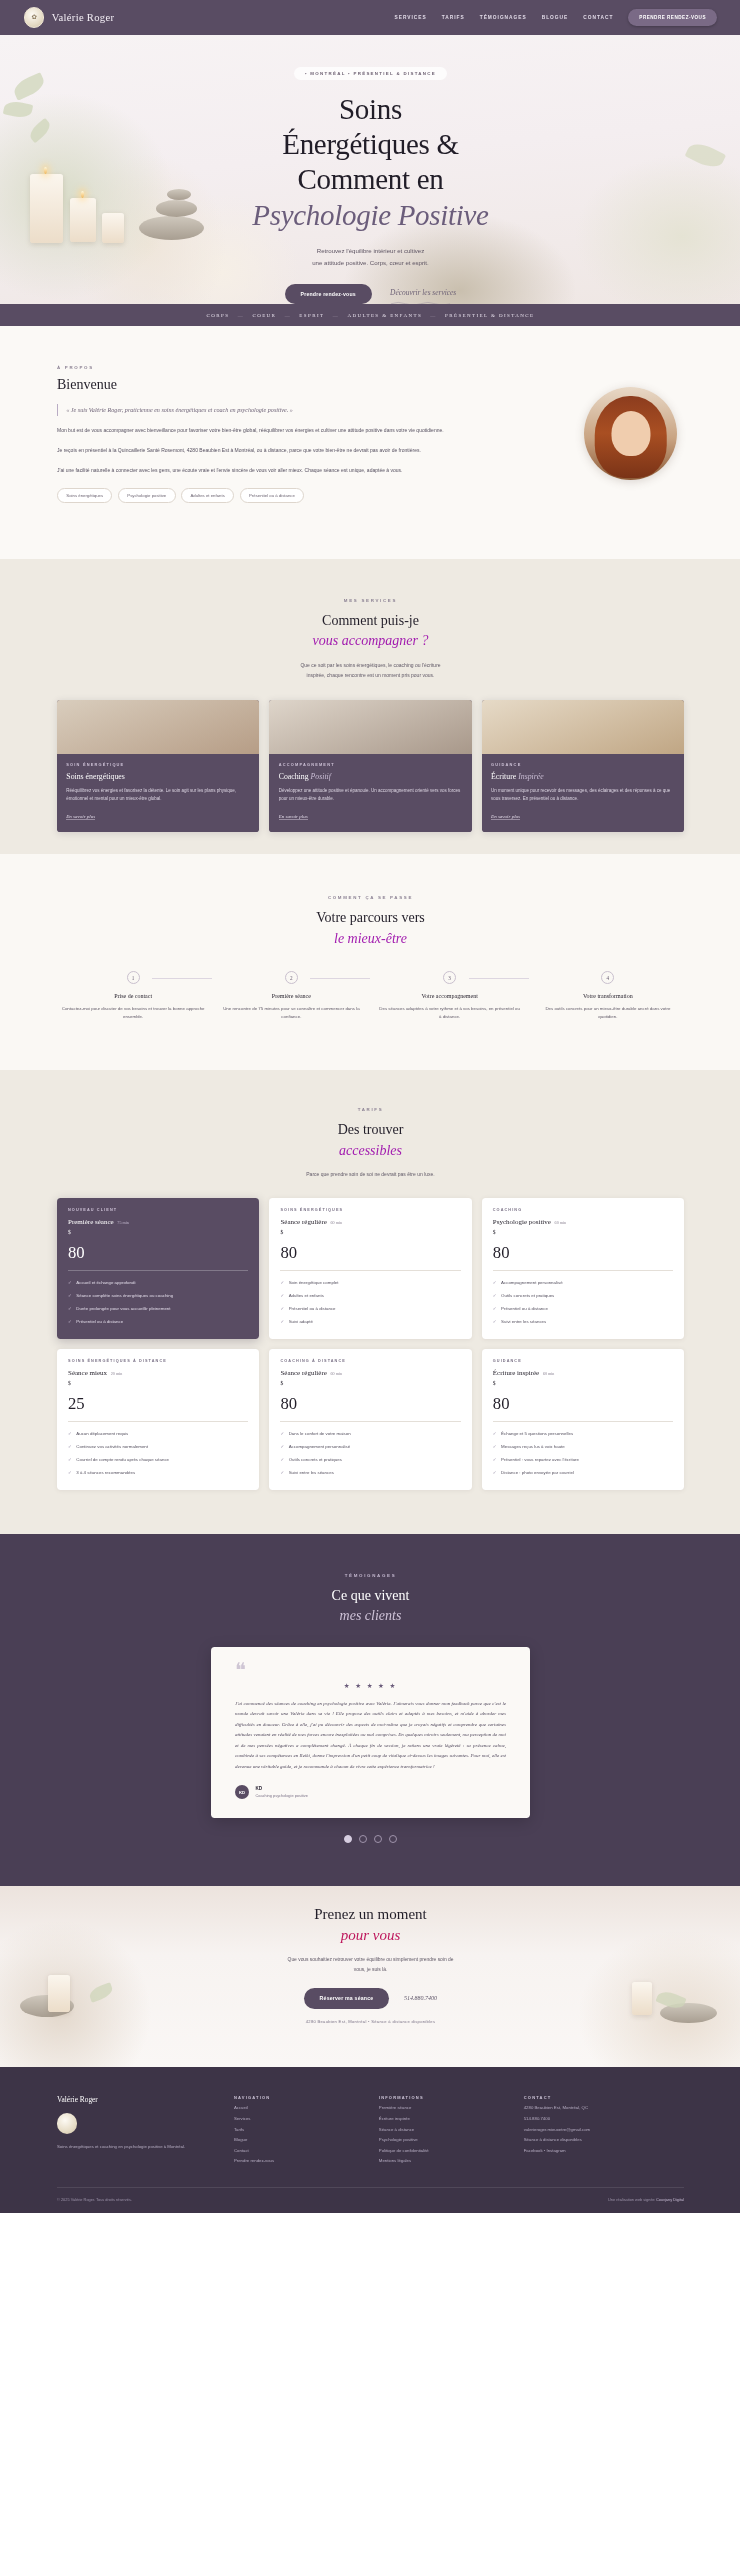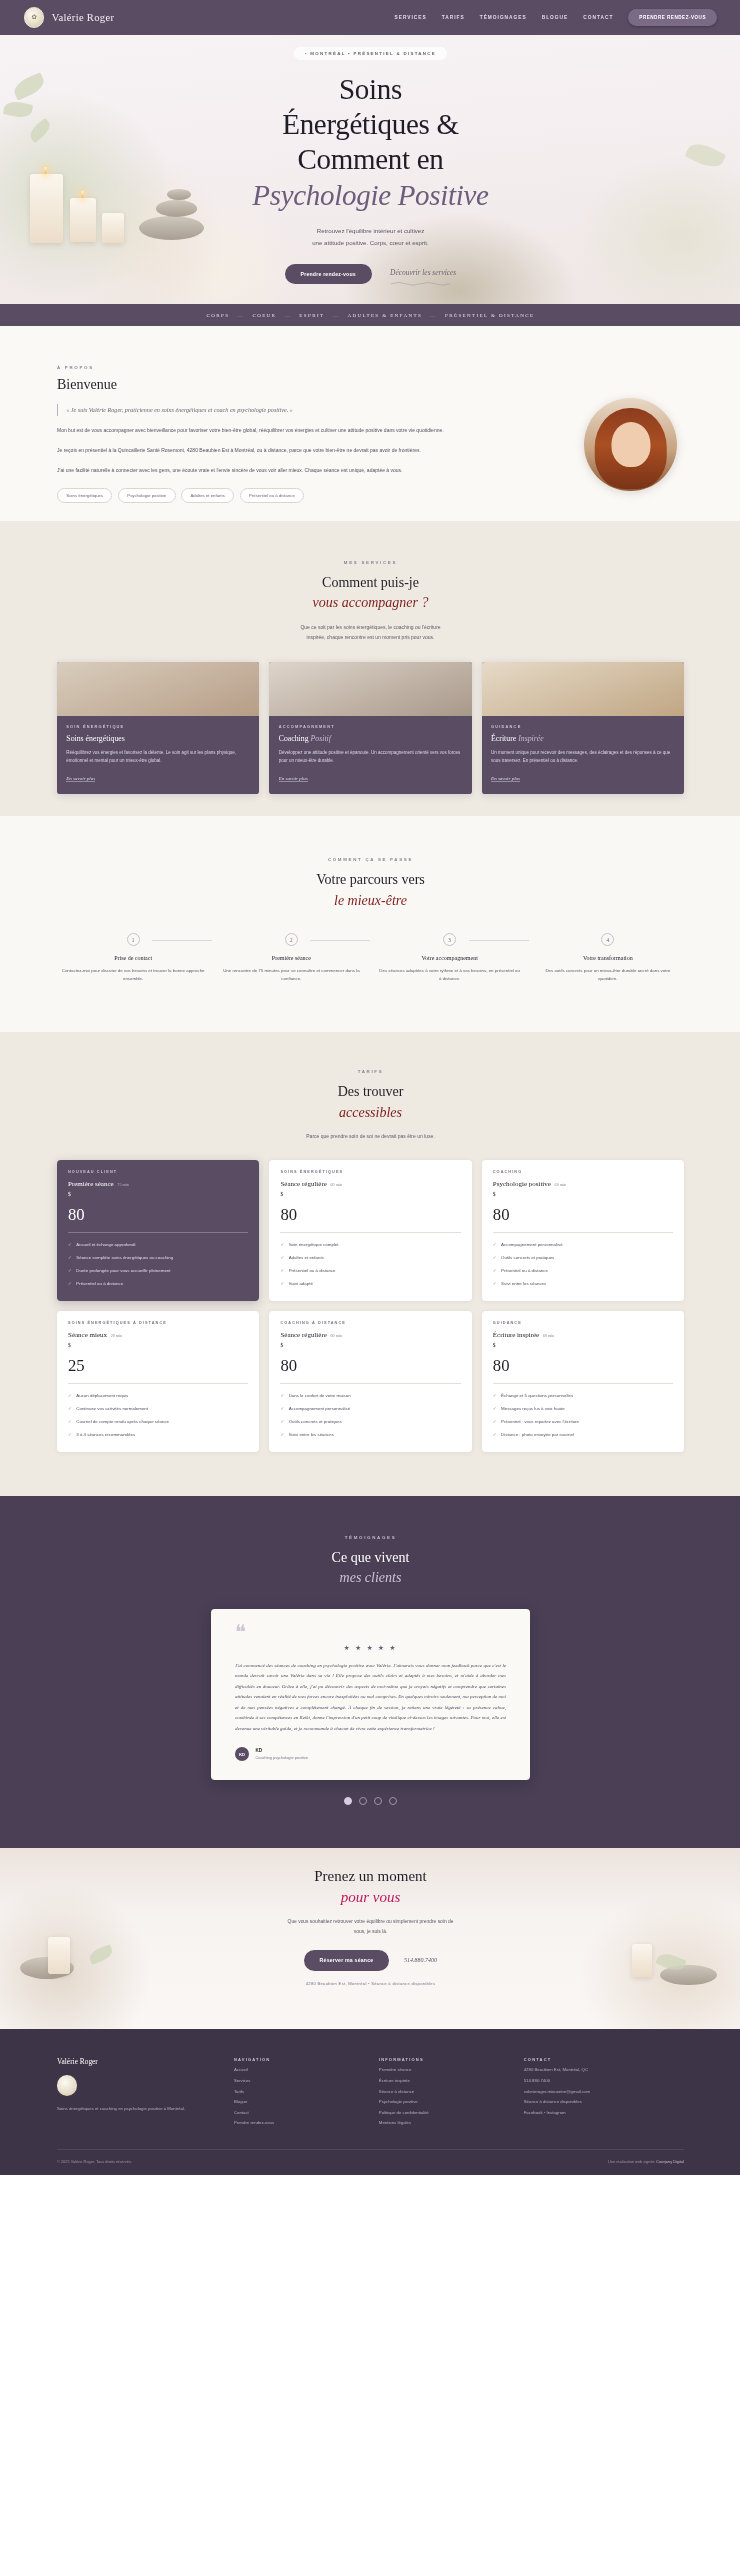--- a/index.html
+++ b/index.html
@@ -19,53 +19,53 @@
       radial-gradient(ellipse 185px 167px at 8% 60%,#d9dcc8 0%,rgba(217,220,200,0) 62%),
       radial-gradient(ellipse 120px 139px at 20% 78%,#efe6da 0%,rgba(239,230,218,0) 65%),
       radial-gradient(ellipse 111px 111px at 30% 88%,#f6efe6 0%,rgba(246,239,230,0) 70%),
       radial-gradient(ellipse 167px 111px at 62% 95%,#c9bfae 0%,rgba(201,191,174,0) 70%),
       radial-gradient(ellipse 157px 120px at 92% 75%,#e5e3d4 0%,rgba(229,227,212,0) 68%),
       linear-gradient(175deg,#f7f3f4 0%,#f4eef0 45%,#efe7e4 100%)}
   .leaf{position:absolute;border-radius:60% 10% 60% 10%;background:#cfd6ba;opacity:.75}
   .candle{position:absolute;border-radius:2.8px;background:linear-gradient(180deg,#fbf6ee,#ecddc9);box-shadow:0 1.9px 5.6px rgba(120,100,80,.18)}
   .flame{position:absolute;width:2.8px;height:6.5px;border-radius:50% 50% 45% 45%;background:linear-gradient(180deg,#fff6d8,#f2b95e);box-shadow:0 0 6.5px 2.8px rgba(255,214,140,.7)}
   .stone{position:absolute;border-radius:50%;background:linear-gradient(180deg,#cfc8bd,#a89e91)}
-  .hero-inner{position:relative;z-index:2;text-align:center;padding-top:6px}
+  .hero-inner{position:relative;z-index:2;text-align:center;padding-top:26px}
   .pill{display:inline-block;background:rgba(255,255,255,.78);border-radius:18.5px;padding:3.7px 11px;font-size:4.4px;letter-spacing:1.3px;color:#6d6072;font-weight:600}
   .hero h1{font-family:"Liberation Serif",serif;font-size:29px;line-height:1.22;color:#211d28;font-weight:400;margin-top:12px;letter-spacing:-0.3px}
   .hero h1 .pp{display:block;font-style:italic;color:#6b5d7b}
   .hero p.sub{font-size:6.1px;color:#5e5563;line-height:1.9;margin-top:12px}
   .hero-btns{margin-top:13px;display:flex;align-items:center;justify-content:center;gap:18.5px}
   .btn-primary{background:#594c63;color:#fff;border-radius:18.5px;padding:7.4px 15.7px;font-size:5.2px;font-weight:700;letter-spacing:0.2px;border:none;cursor:pointer}
   .btn-link{font-family:"Liberation Serif",serif;font-style:italic;font-size:7.4px;color:#6f6377;position:relative;cursor:pointer}
   .squiggle{display:block;margin-top:2.8px;opacity:.5}
   
   .subnav{background:#594c63;height:22px;display:flex;align-items:center;justify-content:center;gap:8.3px}
   .subnav span{color:#e9e2ee;font-family:"Liberation Serif",serif;font-size:5px;letter-spacing:1.4px}
   .subnav .sep{opacity:.45}
   
-  .about{background:#fbf9f6;padding:39px 57px 18px;display:flex;gap:31.5px;align-items:center}
+  .about{background:#fbf9f6;padding:39px 57px 56px;display:flex;gap:31.5px;align-items:flex-start}
   .about-left{flex:1}
   .eyebrow{font-size:4.4px;letter-spacing:1.7px;color:#8b8193;font-weight:700;text-transform:uppercase}
   .about h2{font-family:"Liberation Serif",serif;font-size:14px;font-weight:400;color:#221e29;margin-top:7.4px}
   .quote{border-left:1.4px solid #b9acc4;padding-left:8.3px;margin-top:10.2px;font-family:"Liberation Serif",serif;font-style:italic;font-size:6.1px;line-height:2;color:#6e6377}
   .about p.body{font-size:5px;line-height:2.1;color:#565060;margin-top:9.3px}
   .tags{display:flex;gap:5.6px;margin-top:13px;flex-wrap:wrap}
   .tag{border:0.9px solid #ded6cd;border-radius:13px;padding:3.7px 8.3px;font-size:4.3px;color:#6c6472;background:#fff}
   .portrait-wrap{width:107px;flex:0 0 107px;display:flex;align-items:center;justify-content:center;padding-top:22px}
   .portrait{width:93px;height:93px;border-radius:50%;position:relative;background:
      radial-gradient(circle at 50% 38%,#b8763f 0 16%,rgba(184,118,63,0) 17%),
      linear-gradient(180deg,#e8d8c6,#c9a483 55%,#8d5a36);overflow:hidden;box-shadow:0 1.9px 9.3px rgba(90,70,60,.2)}
   .ring{position:absolute;inset:-7.4px;border:0.9px solid #ddd2c4;border-radius:50%}
   .hair{position:absolute;left:50%;top:10%;transform:translateX(-50%);width:78%;height:88%;border-radius:48% 48% 40% 40%;background:linear-gradient(180deg,#8c3c1e,#a94f22 45%,#7a3317)}
   .face{position:absolute;left:50%;top:26%;transform:translateX(-50%);width:42%;height:48%;border-radius:50% 50% 46% 46%;background:#f0cdae}
   
   .services{background:#eeeae2;padding:39px 0 22px;text-align:center}
   .sec-h{font-family:"Liberation Serif",serif;font-size:14px;font-weight:400;color:#221e29;margin-top:8.3px;line-height:1.45}
-  .sec-h i{display:block;color:#7f1d1d}
+  .sec-h i{display:block;color:#a21caf}
   .sec-sub{font-size:5px;line-height:2;color:#5f5866;margin-top:8.3px}
   .cards{display:flex;gap:10.2px;justify-content:center;margin-top:20.4px;padding:0 57px}
   .card{flex:1;background:#594c63;border-radius:2.8px;overflow:hidden;text-align:left;box-shadow:0 1.9px 7.4px rgba(60,50,70,.14)}
   .card-img{height:54px}
   .ci1{background:linear-gradient(160deg,#d9cdbd,#b69d86),radial-gradient(circle at 30% 60%,#ffe6ad,#0000 40%)}
   .ci2{background:linear-gradient(160deg,#ded5ca,#a8988a)}
   .ci3{background:linear-gradient(160deg,#e6dac7,#c0a684)}
   .card-body{padding:8.3px 9.3px 11px}
   .card-eyebrow{font-size:3.9px;letter-spacing:1.2px;color:#cfc3d8;font-weight:700;text-transform:uppercase}
   .card-title{font-family:"Liberation Serif",serif;font-size:7.8px;color:#fff;margin-top:4.6px;font-weight:400}

